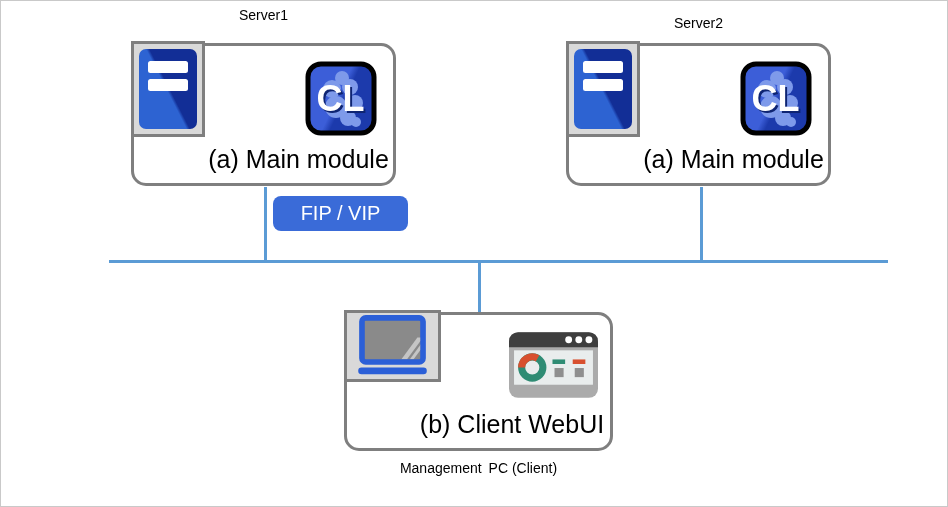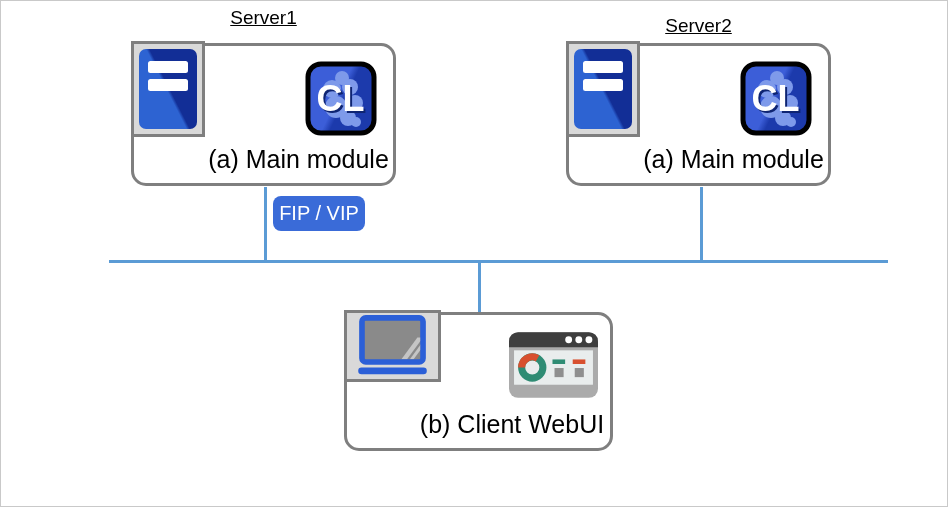--- a/index.html
+++ b/index.html
@@ -3,31 +3,31 @@
 <meta charset="utf-8">
 <style>
   * { margin:0; padding:0; box-sizing:border-box; }
   html,body { background:#fff; }
   #canvas {
     position:relative; width:948px; height:507px;
     border:1px solid #c9c9c9; background:#ffffff;
     font-family:"Liberation Sans", sans-serif; color:#111;
     overflow:hidden;
   }
-  .node-label { position:absolute; font-size:19px; text-align:center; color:#000;text-decoration:underline; }
+  .node-label { position:absolute; font-size:14px; text-align:center; color:#000; }
   .group-box {
     position:absolute; border:3px solid #7f7f7f; border-radius:15px; background:#fff;
   }
   .icon-frame {
     position:absolute; background:#d9d9d9; border:3px solid #7f7f7f;
     display:flex; align-items:center; justify-content:center; z-index:3;
   }
   .module-label { position:absolute; font-size:25px; text-align:center; color:#000; z-index:4; }
   .badge {
-    position:absolute; left:272px; top:195px; width:92px; height:35px;
+    position:absolute; left:272px; top:195px; width:135px; height:35px;
     background:#3a6bd8; border-radius:8px; color:#fff; font-size:20px;
     display:flex; align-items:center; justify-content:center; z-index:5;
   }
   .net-line { position:absolute; background:#5b9bd5; z-index:1; }
   .abs-icon { position:absolute; z-index:4;margin-left:44px; }
   svg { display:block; }
 </style>
 </head>
 <body>
 
@@ -150,14 +150,15 @@
       <path d="M 12.5 35 A 10.5 10.5 0 0 1 28.25 25.9" fill="none" stroke="#d8502f" stroke-width="7"></path>
       <rect x="43" y="27" width="12.5" height="4.5" fill="#2f8c74"></rect>
       <rect x="45" y="35.5" width="9" height="9" fill="#8f8f8f"></rect>
       <rect x="63" y="27" width="12.5" height="4.5" fill="#d8502f"></rect>
       <rect x="65" y="35.5" width="9" height="9" fill="#8f8f8f"></rect>
     </svg>
   </div>
 
   <div class="module-label" style="left:410px; top:409px; width:202px;">(b) Client WebUI</div>
 
+  <div class="node-label" style="left:343px; top:459px; width:269px;">Management PC (Client)</div>
 
 </div>
 
 </body></html>

